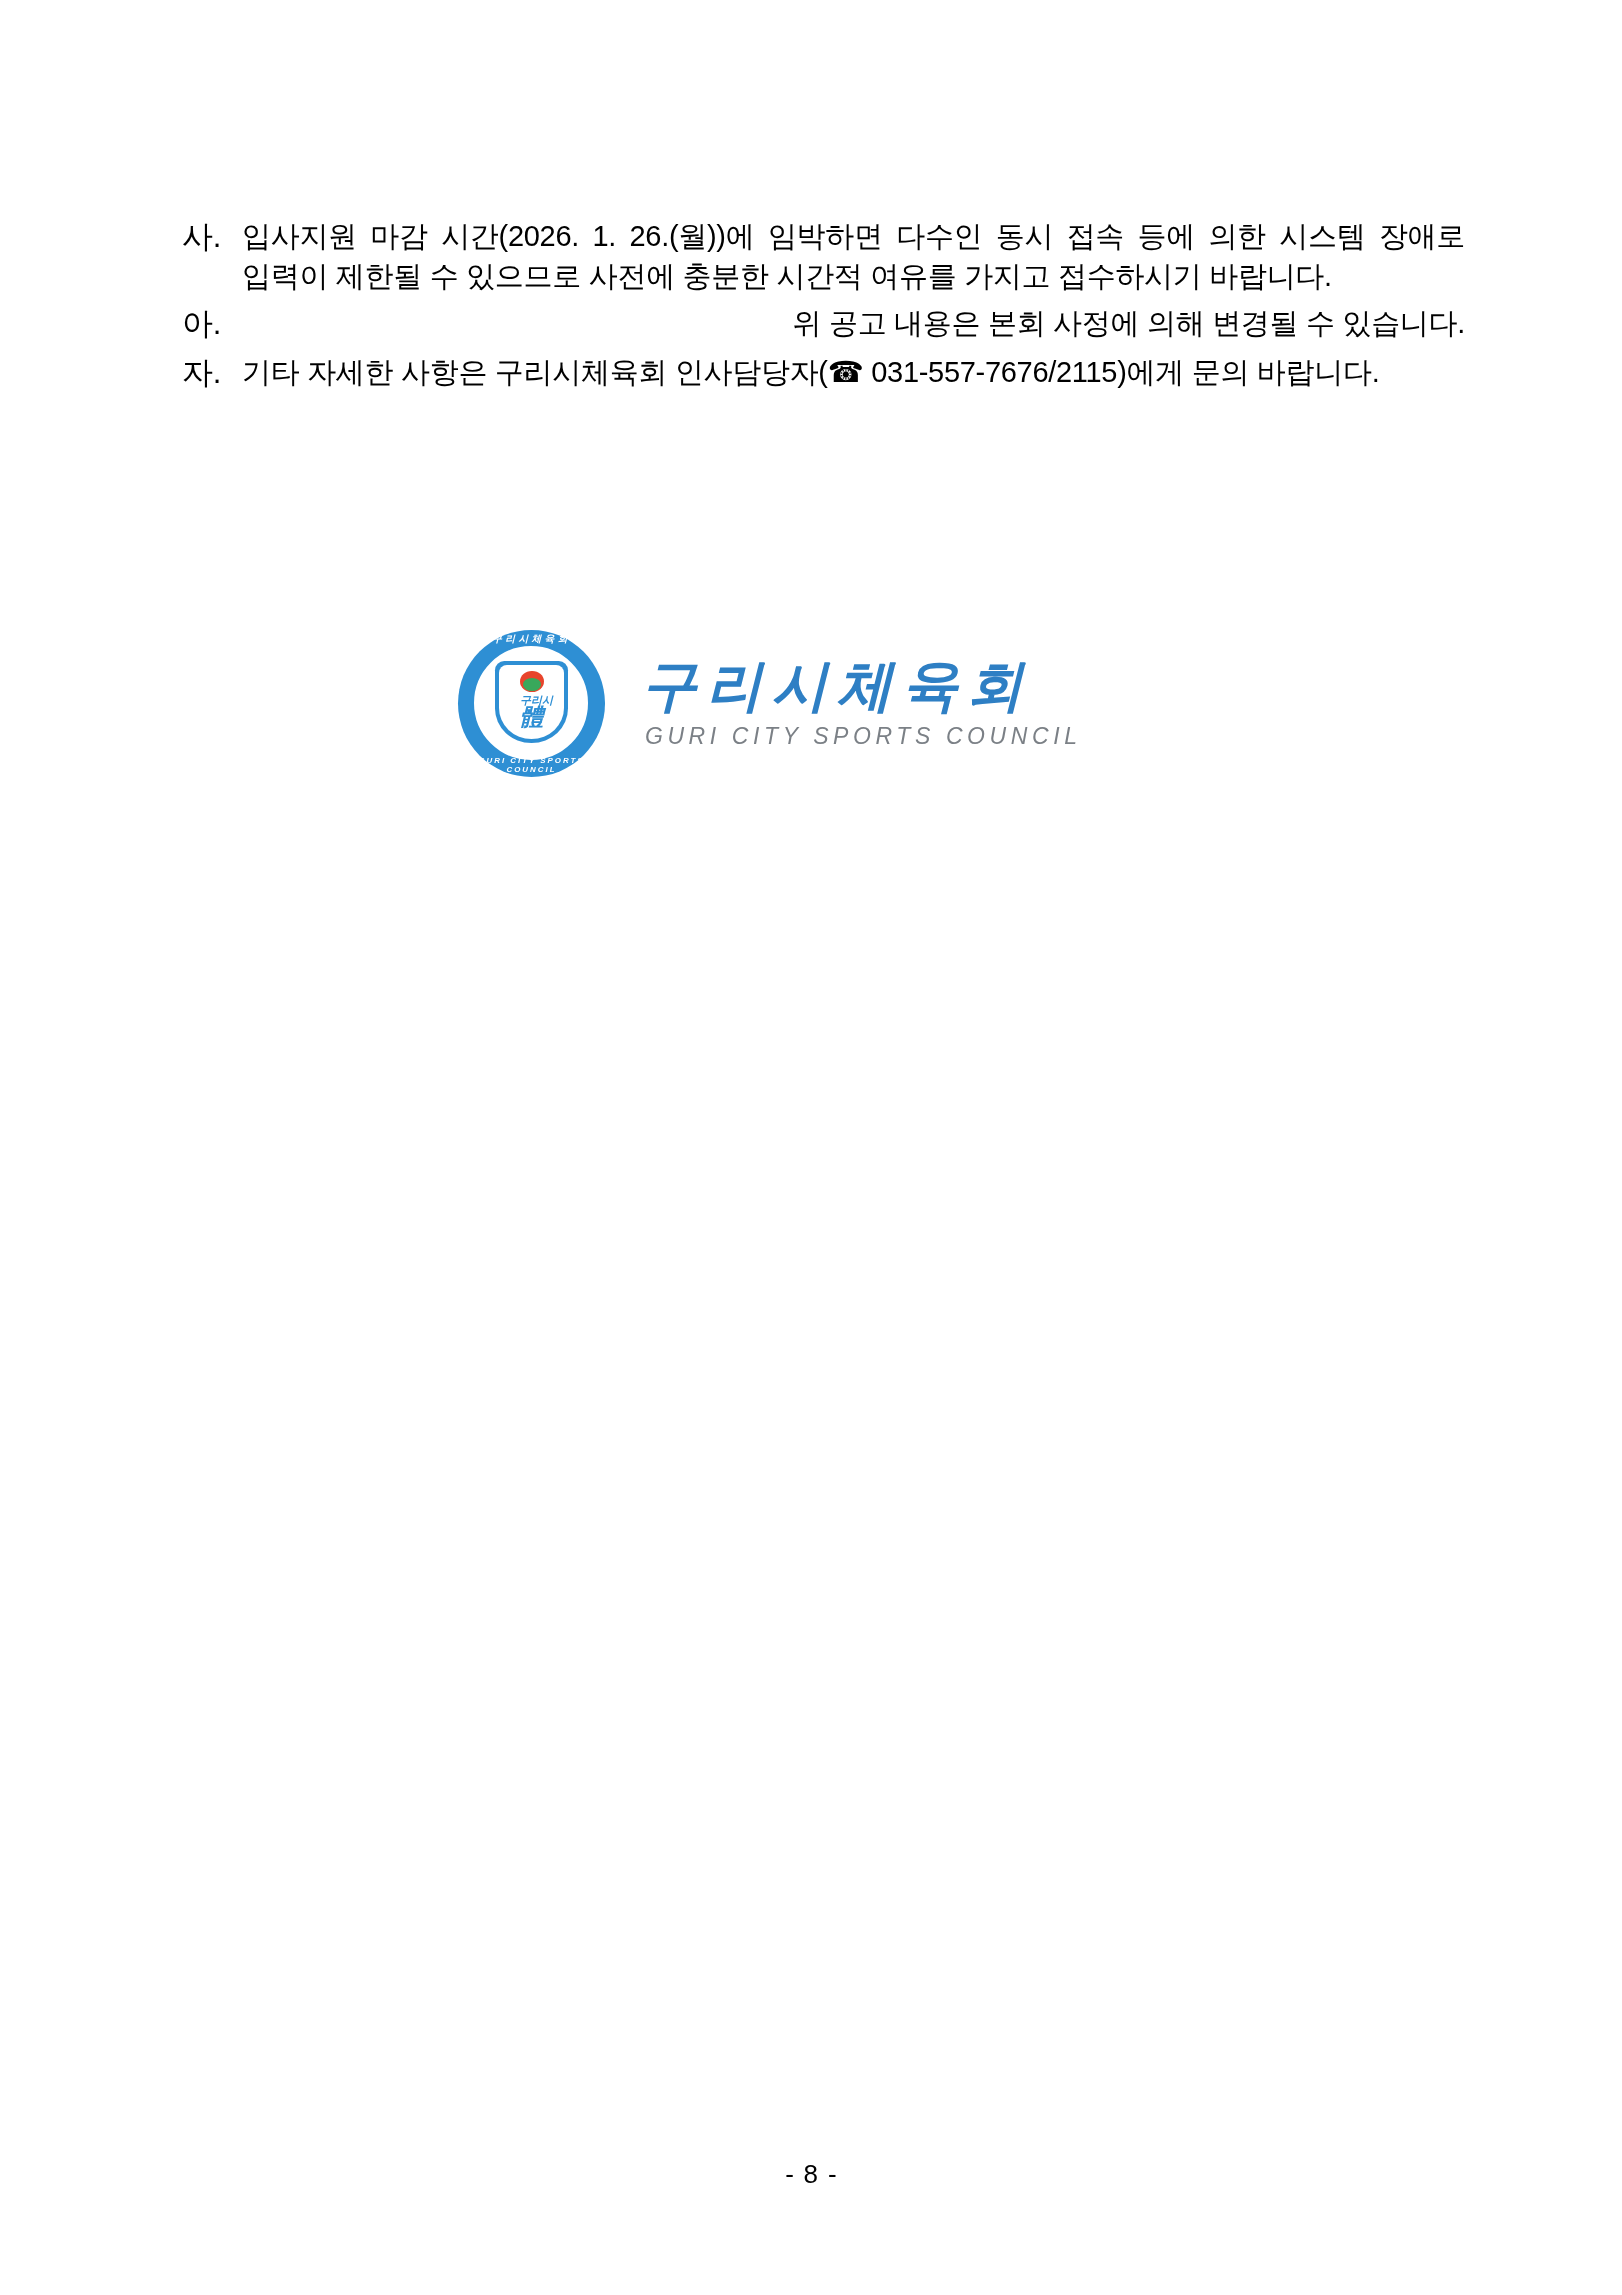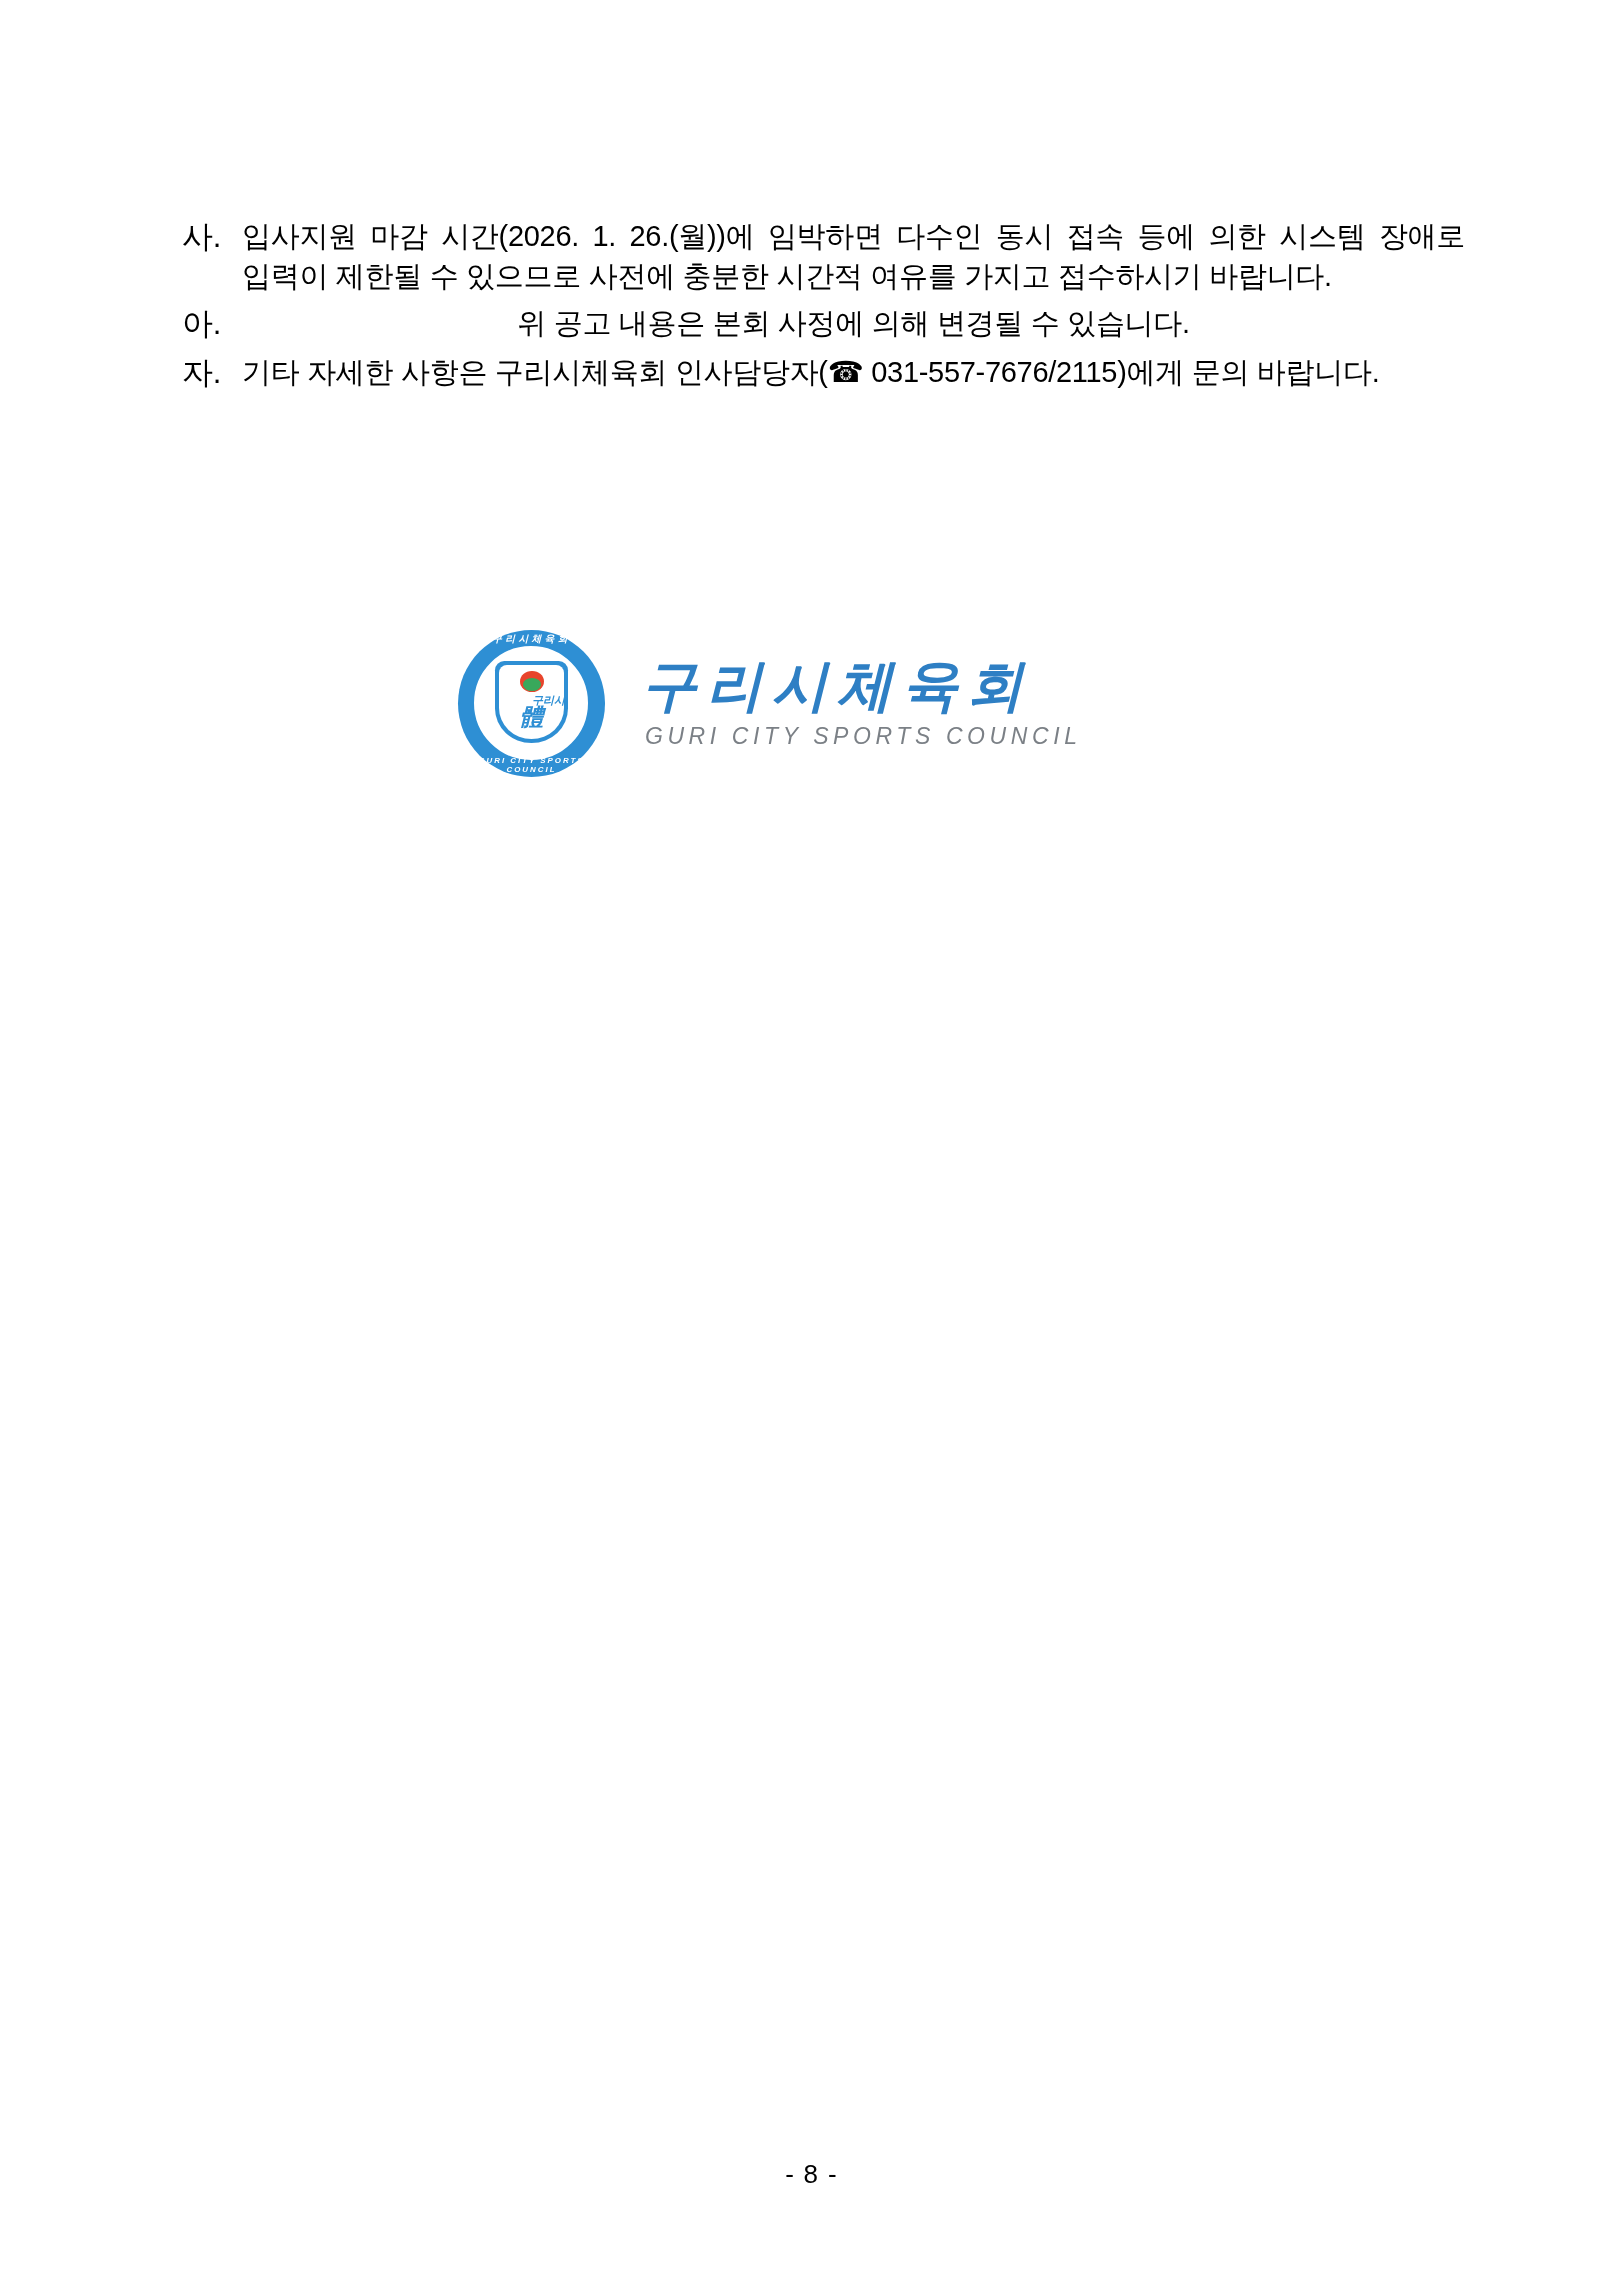--- a/index.html
+++ b/index.html
@@ -40,21 +40,21 @@
   .body-text {
     flex: 1 1 auto;
     font-size: 29px;
     line-height: 1.38;
     letter-spacing: -0.3px;
     text-align: justify;
     text-justify: inter-character;
     word-break: keep-all;
   }
   .body-text.nojust {
-    text-align: center;
+    text-align: right;
   }
   .logo-block {
     position: absolute;
     left: 458px;
     top: 625px;
     width: 654px;
     height: 157px;
     display: flex;
     align-items: center;
     font-style: italic;
@@ -105,21 +105,21 @@
   .emblem .mark::after {
     content: "";
     position: absolute;
     left: 2.6px; top: 6.5px;
     width: 18.3px; height: 13px;
     border-radius: 50%;
     background: #39a85b;
   }
   .emblem .guri-text {
     position: absolute;
-    left: 58px; top: 63px;
+    left: 46px; top: 63px;
     width: 65px;
     text-align: center;
     font-size: 11px;
     font-weight: bold;
     color: #2e8fd4;
     letter-spacing: 0px;
   }
   .emblem .han {
     position: absolute;
     left: 41px; top: 76px;

